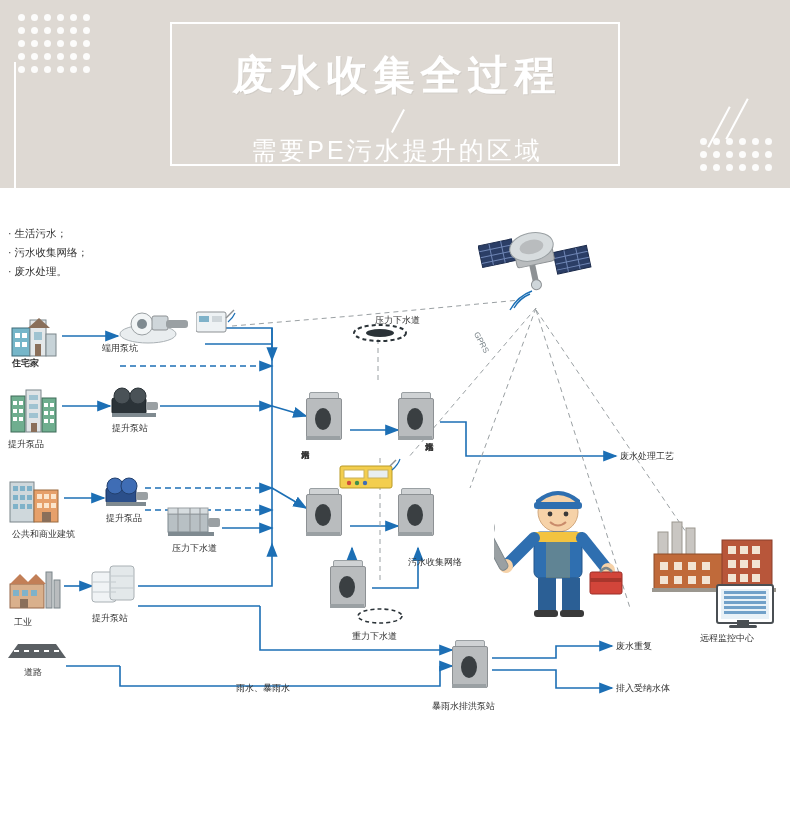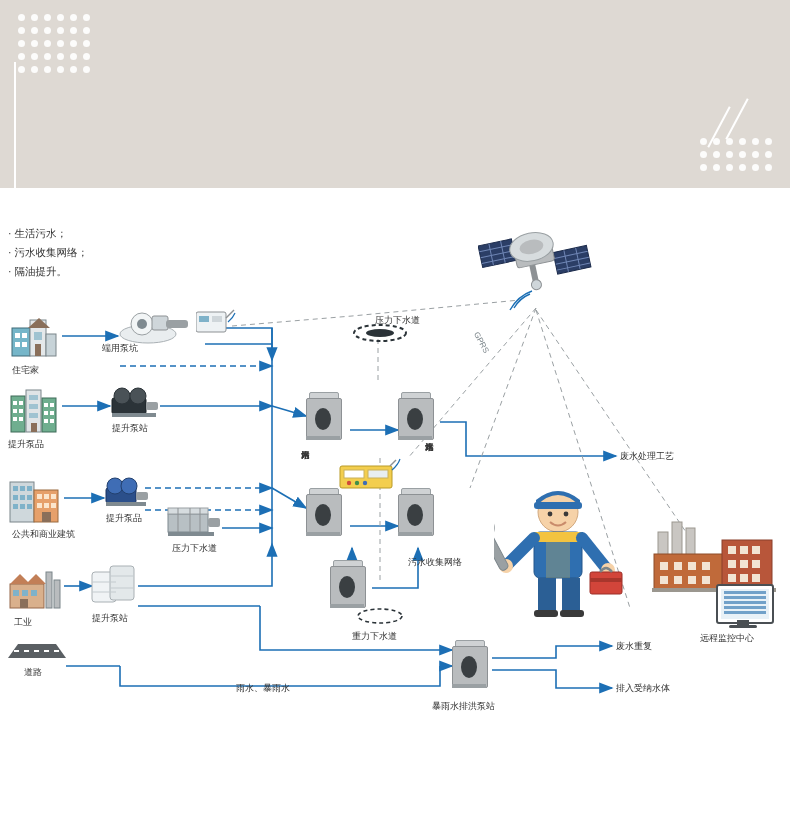--- a/index.html
+++ b/index.html
@@ -125,28 +125,33 @@
       <span></span>
       <span></span>
       <span></span>
       <span></span>
       <span></span>
   </div>
   <div class="vline vline-left"></div>
   <div class="slash slash-a"></div>
   <div class="slash slash-b"></div>
 
+  <div class="title-box">
+    <div class="title-main">废水收集全过程</div>
+    <div class="title-sep"></div>
+    <div class="title-sub">需要PE污水提升的区域</div>
+  </div>
 </div>
 
 <div class="diagram">
 
   <div class="bullets">
     <div>生活污水；</div>
     <div>污水收集网络；</div>
-    <div>隔油提升。</div>
+    <div>废水处理。</div>
   </div>
 
   <svg class="wires" viewBox="0 0 790 641">
     <defs>
       <marker id="ah" markerWidth="9" markerHeight="7" refX="8" refY="3.5" orient="auto">
         <polygon points="0 0, 9 3.5, 0 7" fill="#1c6fb5"></polygon>
       </marker>
       <marker id="ahd" markerWidth="9" markerHeight="7" refX="8" refY="3.5" orient="auto">
         <polygon points="0 0, 9 3.5, 0 7" fill="#1c6fb5"></polygon>
       </marker>
@@ -213,21 +218,21 @@
       <polygon points="18,12 29,2 40,12" fill="#8a6f5a"></polygon>
       <rect x="36" y="18" width="10" height="22" fill="#c7d3d8" stroke="#7b858a"></rect>
       <rect x="5" y="17" width="5" height="5" fill="#fff"></rect>
       <rect x="12" y="17" width="5" height="5" fill="#fff"></rect>
       <rect x="5" y="26" width="5" height="5" fill="#fff"></rect>
       <rect x="12" y="26" width="5" height="5" fill="#fff"></rect>
       <rect x="24" y="16" width="8" height="8" fill="#9fc3d1"></rect>
       <rect x="25" y="28" width="6" height="12" fill="#8a6f5a"></rect>
     </svg>
   </div>
-  <div class="lbl" style="left:12px;top:176px;">住宅家</div>
+  <div class="lbl" style="left:12px;top:169px;font-weight:bold;">住宅家</div>
 
   <div class="ic apt">
     <svg width="48" height="45" viewBox="0 0 48 45">
       <rect x="1" y="8" width="14" height="36" fill="#6fae8f" stroke="#3f6b58"></rect>
       <rect x="16" y="2" width="15" height="42" fill="#dfe4e6" stroke="#7b858a"></rect>
       <rect x="32" y="10" width="14" height="34" fill="#6fae8f" stroke="#3f6b58"></rect>
       <g fill="#ffffff">
         <rect x="3" y="13" width="4" height="4"></rect>
           <rect x="9" y="13" width="4" height="4"></rect>
         <rect x="3" y="21" width="4" height="4"></rect>

